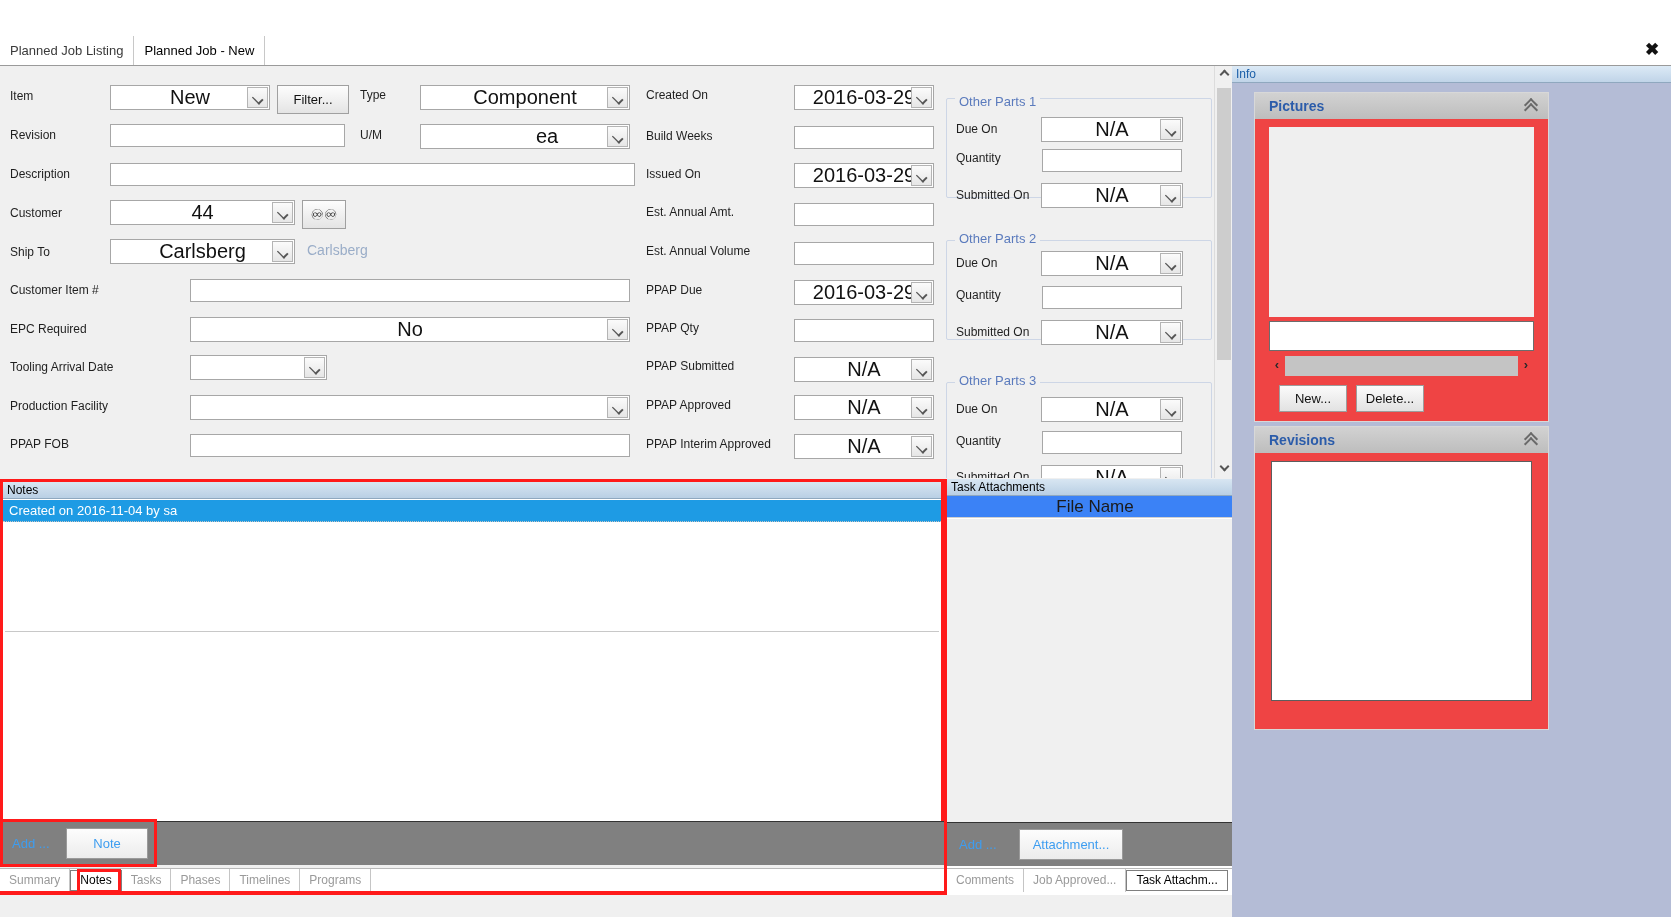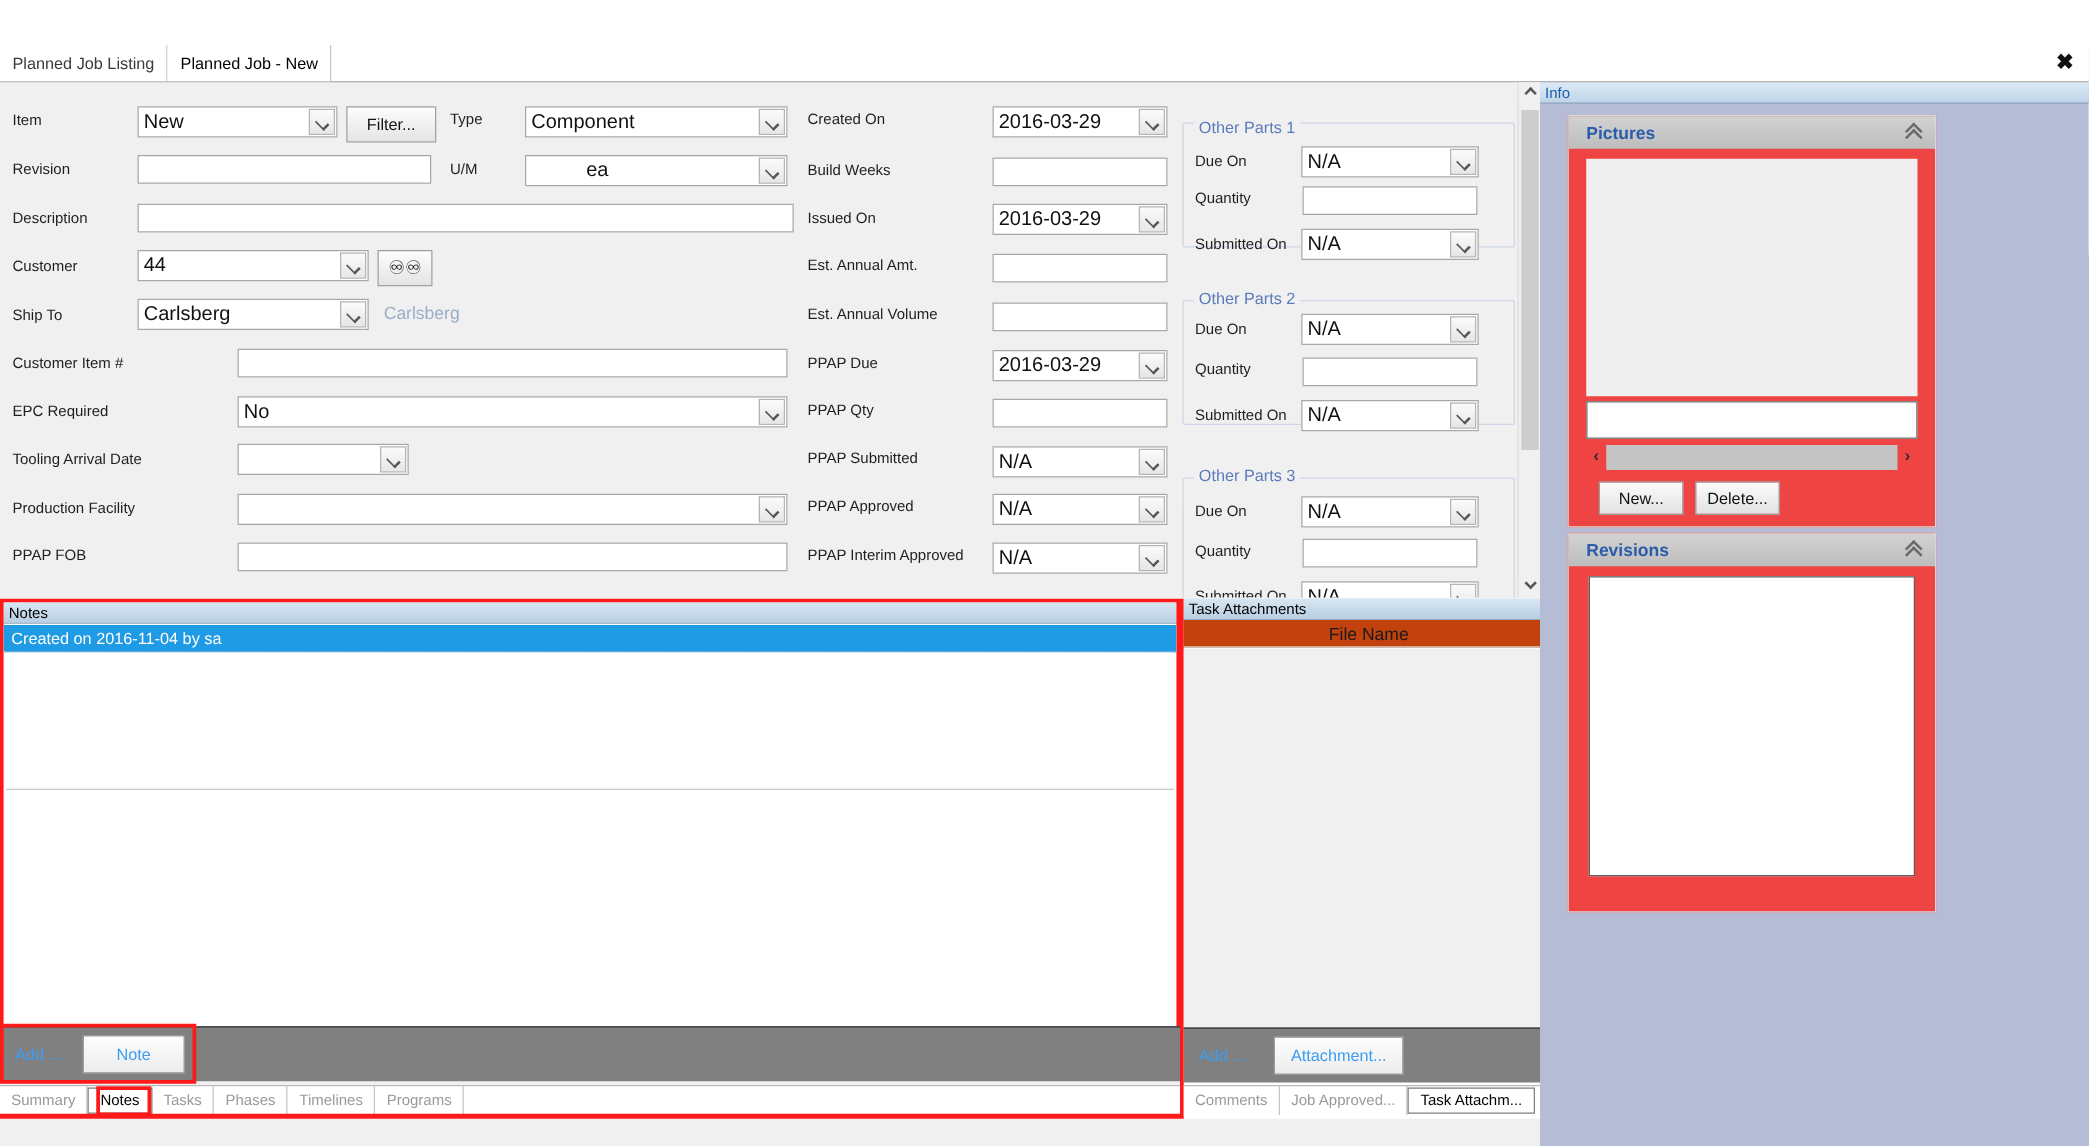--- a/index.html
+++ b/index.html
@@ -40,22 +40,22 @@
   .lbl { position: absolute; font-size: 12px; color: #1f1f1f; white-space: nowrap; }
   .tb {
     position: absolute; background: #ffffff;
     border: 1px solid #a7a7a7; height: 23px; line-height: 21px;
     padding: 0 4px; font-size: 13px; color: #111;
     overflow: hidden; white-space: nowrap;
   }
   .cb {
     position: absolute; background: #ffffff;
     border: 1px solid #a7a7a7; height: 25px; line-height: 23px;
-    padding: 0 4px; font-size: 16px; color: #111;
-    overflow: hidden; white-space: nowrap;
+    padding: 0 4px; font-size: 20px; color: #111;
+    overflow: hidden; white-space: nowrap; text-align: center;
   }
   .cb .arw {
     position: absolute; right: 1px; top: 1px; width: 21px; height: 21px;
     background: linear-gradient(#fbfbfb,#e6e6e6);
     border: 1px solid #b4b4b4;
   }
   .cb .arw:after {
     content: ""; position: absolute; left: 5px; top: 7px;
     width: 8px; height: 8px; border-right: 2px solid #555; border-bottom: 2px solid #555;
     transform: rotate(45deg) scaleY(0.65) translate(-1px,-1px);
@@ -161,22 +161,22 @@
     border-left: 3px solid #ff1a1a; border-right: 3px solid #ff1a1a;
     background: #ffffff;
   }
   .task-caption {
     height: 17px; line-height: 17px; padding-left: 4px;
     background: linear-gradient(#d8e6f2,#b9cfe4);
     border-bottom: 1px solid #8fa8bf; font-size: 12px; color: #000;
   }
   .task-header {
     height: 22px; line-height: 22px; text-align: center;
-    background: #c2410c; border-bottom: 1px solid #d0d0d0;
-    font-size: 14px; color: #1b1b1b;
+    background: #3b82f6; border-bottom: 1px solid #d0d0d0;
+    font-size: 17px; color: #1b1b1b;
   }
   .task-grid { position:absolute; left:0; top:40px; right:0; height: 303px; background:#f0f0f0; }
   .task-toolbar {
     position: absolute; left: 0; top: 343px; width: 296px; height: 44px;
     background: #808080; border-top: 1px solid #333;
   }
   .btn-attach {
     position: absolute; left: 72px; top: 6px; width: 104px; height: 31px;
     background: linear-gradient(#fdfdfd,#ececec); border: 1px solid #9a9a9a;
     line-height: 29px; text-align: center; font-size: 13px; color: #3d9df0; cursor: pointer;

